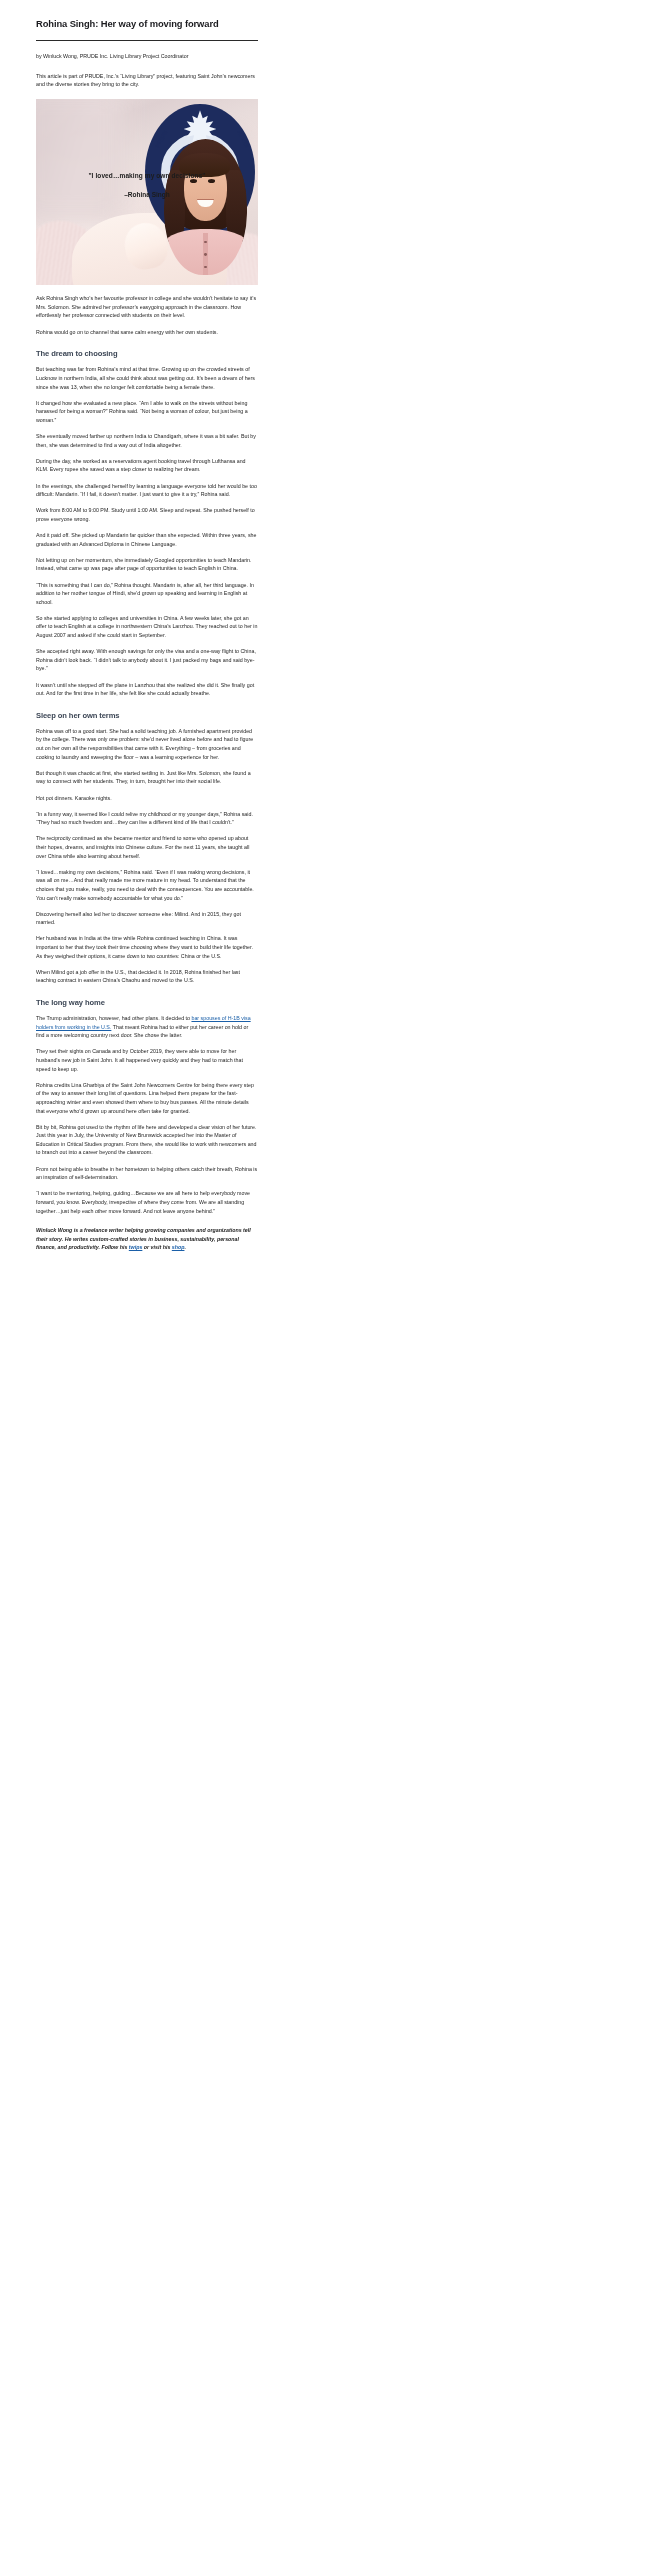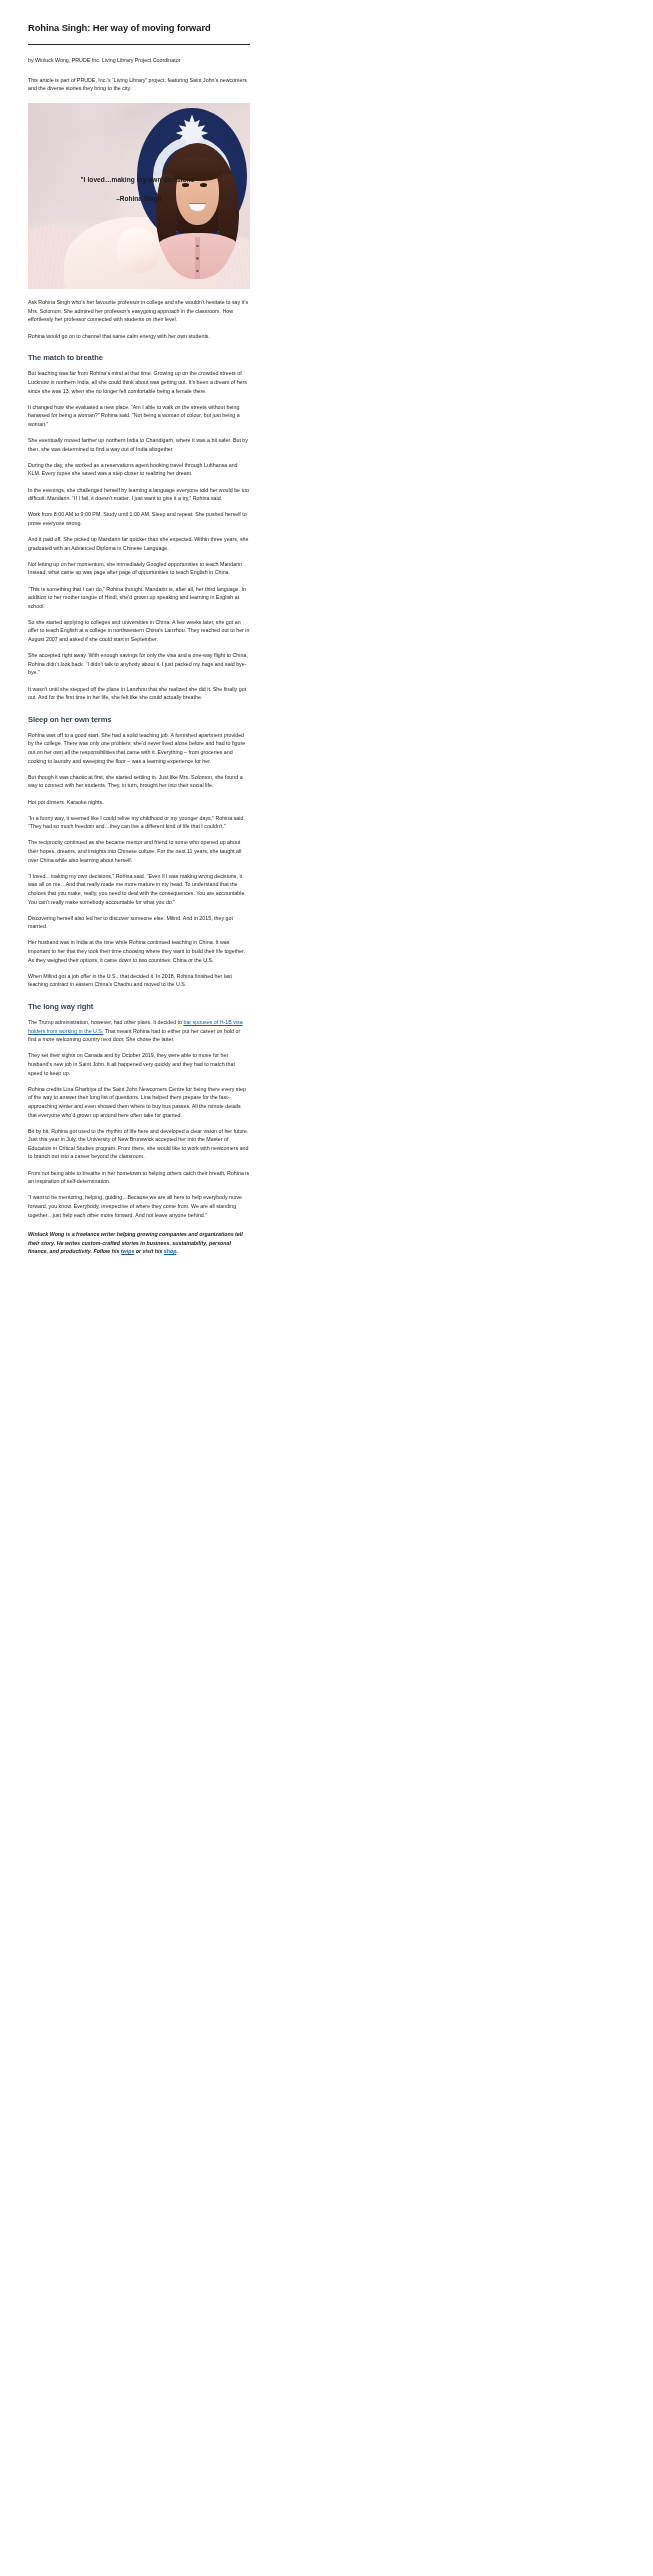--- a/index.html
+++ b/index.html
@@ -10,23 +10,23 @@
     background: #ffffff;
   }
   body {
     width: 653px;
     font-family: "Liberation Sans", sans-serif;
     color: #1c1c1c;
     -webkit-font-smoothing: antialiased;
   }
   .page {
     width: 653px;
-    margin: 12px auto;
+    margin: 0 auto;
     background: #fff;
-    padding: 0;
+    padding: 8px;
     position: relative;
   }
   .article {
     width: 222px;
     margin: 0 0 0 28px;
     padding-top: 9.7px;
   }
 
   
   .article-title {
@@ -374,21 +374,21 @@
         <div class="q-attr">–Rohina Singh</div>
       </figcaption>
     </figure>
 
     <div class="body-copy">
       <p>Ask Rohina Singh who’s her favourite professor in college and she wouldn’t hesitate to say it’s Mrs. Solomon. She admired her professor’s easygoing approach in the classroom. How effortlessly her professor connected with students on their level.</p>
       <p>Rohina would go on to channel that same calm energy with her own students.</p>
     </div>
 
     <section>
-      <h2 class="section-head">The match to breathe</h2>
+      <h2 class="section-head">The dream to choosing</h2>
       <div class="body-copy">
         <p>But teaching was far from Rohina’s mind at that time. Growing up on the crowded streets of Lucknow in northern India, all she could think about was getting out. It’s been a dream of hers since she was 13, when she no longer felt comfortable being a female there.</p>
         <p>It changed how she evaluated a new place. “Am I able to walk on the streets without being harassed for being a woman?” Rohina said. “Not being a woman of colour, but just being a woman.”</p>
         <p>She eventually moved farther up northern India to Chandigarh, where it was a bit safer. But by then, she was determined to find a way out of India altogether.</p>
         <p>During the day, she worked as a reservations agent booking travel through Lufthansa and KLM. Every rupee she saved was a step closer to realizing her dream.</p>
         <p>In the evenings, she challenged herself by learning a language everyone told her would be too difficult: Mandarin. “If I fail, it doesn’t matter. I just want to give it a try,” Rohina said.</p>
         <p>Work from 8:00 AM to 9:00 PM. Study until 1:00 AM. Sleep and repeat. She pushed herself to prove everyone wrong.</p>
         <p>And it paid off. She picked up Mandarin far quicker than she expected. Within three years, she graduated with an Advanced Diploma in Chinese Language.</p>
         <p>Not letting up on her momentum, she immediately Googled opportunities to teach Mandarin. Instead, what came up was page after page of opportunities to teach English in China.</p>
         <p>“This is something that I can do,” Rohina thought. Mandarin is, after all, her third language. In addition to her mother tongue of Hindi, she’d grown up speaking and learning in English at school.</p>
@@ -407,21 +407,21 @@
         <p>“In a funny way, it seemed like I could relive my childhood or my younger days,” Rohina said. “They had so much freedom and…they can live a different kind of life that I couldn’t.”</p>
         <p>The reciprocity continued as she became mentor and friend to some who opened up about their hopes, dreams, and insights into Chinese culture. For the next 11 years, she taught all over China while also learning about herself.</p>
         <p>“I loved…making my own decisions,” Rohina said. “Even if I was making wrong decisions, it was all on me…And that really made me more mature in my head. To understand that the choices that you make, really, you need to deal with the consequences. You are accountable. You can’t really make somebody accountable for what you do.”</p>
         <p>Discovering herself also led her to discover someone else: Milind. And in 2015, they got married.</p>
         <p>Her husband was in India at the time while Rohina continued teaching in China. It was important to her that they took their time choosing where they want to build their life together. As they weighed their options, it came down to two countries: China or the U.S.</p>
         <p>When Milind got a job offer in the U.S., that decided it. In 2018, Rohina finished her last teaching contract in eastern China’s Chaohu and moved to the U.S.</p>
       </div>
     </section>
 
     <section>
-      <h2 class="section-head">The long way right</h2>
+      <h2 class="section-head">The long way home</h2>
       <div class="body-copy">
         <p><span>The Trump administration, however, had other plans. It decided to </span><a class="inline-link" href="#">bar spouses of H-1B visa holders from working in the U.S.</a><span> That meant Rohina had to either put her career on hold or find a more welcoming country next door. She chose the latter.</span></p>
         <p>They set their sights on Canada and by October 2019, they were able to move for her husband’s new job in Saint John. It all happened very quickly and they had to match that speed to keep up.</p>
         <p>Rohina credits Lina Gharbiya of the Saint John Newcomers Centre for being there every step of the way to answer their long list of questions. Lina helped them prepare for the fast-approaching winter and even showed them where to buy bus passes. All the minute details that everyone who’d grown up around here often take for granted.</p>
         <p>Bit by bit, Rohina got used to the rhythm of life here and developed a clear vision of her future. Just this year in July, the University of New Brunswick accepted her into the Master of Education in Critical Studies program. From there, she would like to work with newcomers and to branch out into a career beyond the classroom.</p>
         <p>From not being able to breathe in her hometown to helping others catch their breath, Rohina is an inspiration of self-determination.</p>
         <p>“I want to be mentoring, helping, guiding…Because we are all here to help everybody move forward, you know. Everybody, irrespective of where they come from. We are all standing together…just help each other move forward. And not leave anyone behind.”</p>
       </div>
     </section>
 

